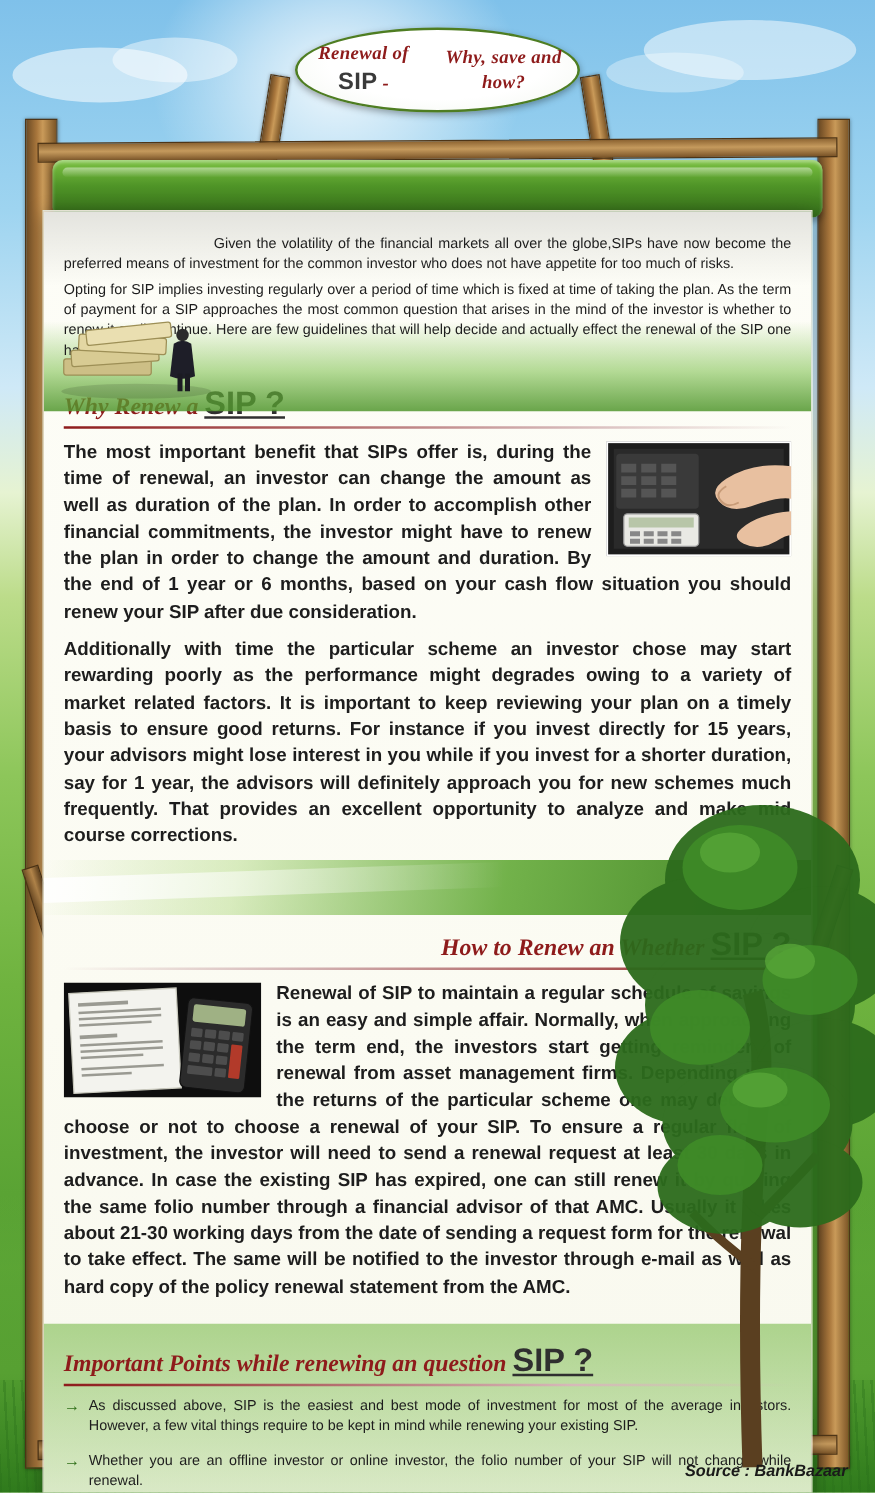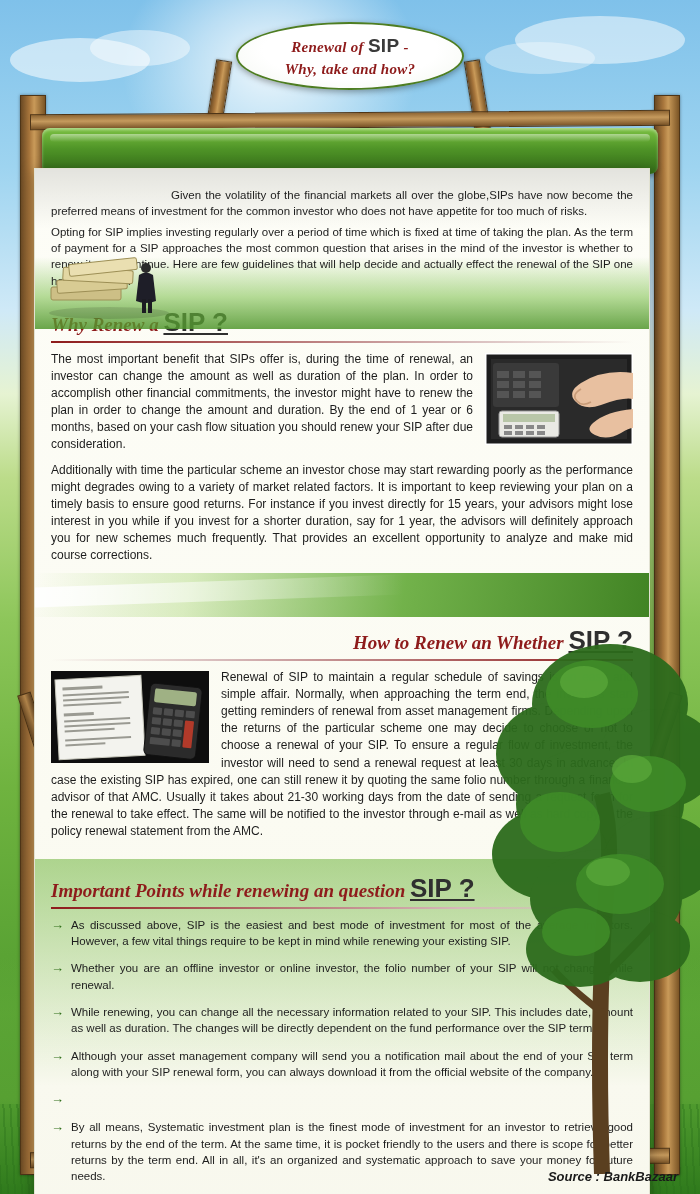--- a/index.html
+++ b/index.html
@@ -70,21 +70,21 @@
     border-radius:6px;
   }
 
   
   .title-plaque {
     position:absolute; left:236px; top:22px; width:228px; height:68px;
     background:radial-gradient(ellipse at 50% 40%, #ffffff 55%, #f2f6ef 100%);
     border:2px solid #4e7d22;
     border-radius:50%/50%;
     box-shadow:0 2px 6px rgba(0,0,0,0.35);
-    display:flex; flex-direction:column; align-items:center; justify-content:center;
+    display:flex; flex-direction:row; align-items:center; justify-content:center;
     text-align:center;
   }
   .title-line { font-family:"Liberation Serif", serif; font-style:italic; font-weight:bold; color:#8e1b1b; font-size:15px; letter-spacing:.3px; line-height:1.35; }
   .title-line .big { font-family:"Liberation Sans", sans-serif; font-style:normal; font-size:19px; color:#3a3a3a; }
 
   
   .sheet {
     position:absolute; left:34px; top:168px; width:616px; height:1176px;
     background:linear-gradient(to bottom,#fdfdf7 0%, #fbfbf2 55%, #f7f7ec 100%);
     box-shadow:0 4px 14px rgba(0,0,0,0.35);
@@ -120,21 +120,21 @@
     color:#8e1b1b; font-size:19px; padding:0 16px; margin-top:8px;
   }
   .sec-head .big { font-family:"Liberation Sans", sans-serif; font-style:normal; color:#2f2f2f; font-size:26px;text-decoration:underline; }
   .sec-head.right { text-align:right; }
   .sec-rule {
     height:2px; margin:3px 16px 8px 16px;
     background:linear-gradient(to right,#8e1b1b,#d6b9b9 70%, rgba(0,0,0,0));
   }
   .sec-rule.rtl { background:linear-gradient(to left,#8e1b1b,#d6b9b9 70%, rgba(0,0,0,0)); }
 
-  .body-text { font-size:12px; line-height:1.42; color:#1d1d1d; text-align:justify; }
+  .body-text { font-size:15px; line-height:1.42; color:#1d1d1d; text-align:justify;font-weight:bold; }
   .pad { padding:0 16px; }
   p.body-text { margin:0 0 9px 0; }
 
   .calc-img { float:right; width:148px; height:92px; margin:2px 0 6px 12px; }
   .doc-img  { float:left;  width:158px; height:92px; margin:2px 12px 6px 0; }
 
   
   .green-sweep {
     position:relative; height:44px; margin:6px 0 0 0;
     background:linear-gradient(100deg, rgba(255,255,255,0) 0%, rgba(150,205,90,0.35) 25%, rgba(90,165,45,0.85) 60%, rgba(55,125,25,0.95) 100%);
@@ -187,21 +187,21 @@
 <div class="diag d1"></div>
 <div class="diag d2"></div>
 <div class="top-roll"></div>
 
 <div class="title-plaque">
   <div class="title-line">
     <span>Renewal of</span>
     <span class="big">SIP</span>
     <span>-</span>
   </div>
-  <div class="title-line">Why, take and how?</div>
+  <div class="title-line">Why, save and how?</div>
 </div>
 
 <div class="sheet">
   <div class="sheet-curl"></div>
 
   <div class="intro">
     <div class="intro-green"></div>
 
     <svg class="money-img" viewBox="0 0 128 72">
       <ellipse cx="64" cy="66" rx="60" ry="6" fill="rgba(0,0,0,0.12)"></ellipse>

